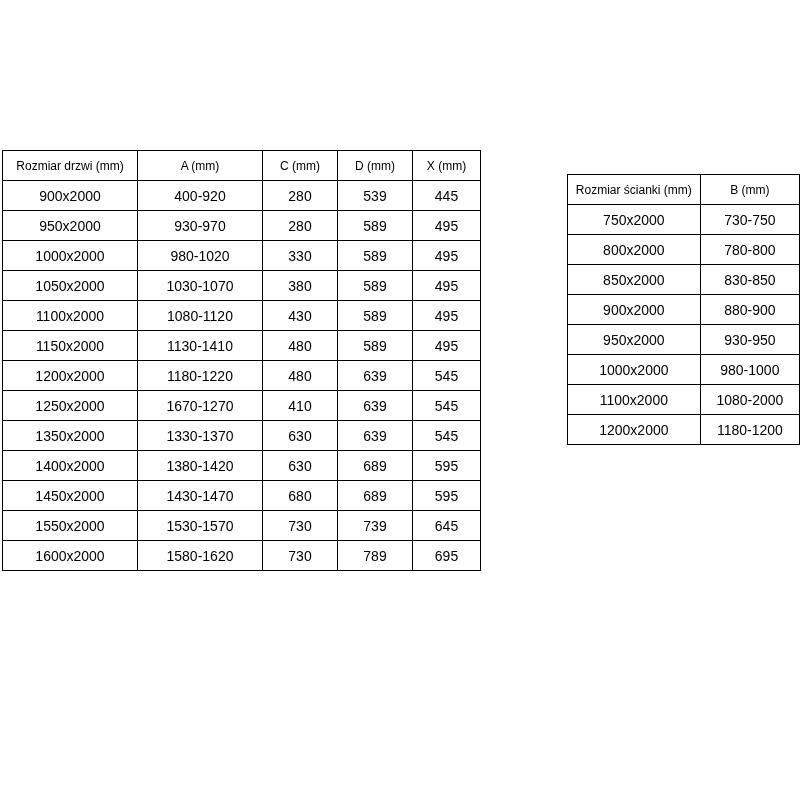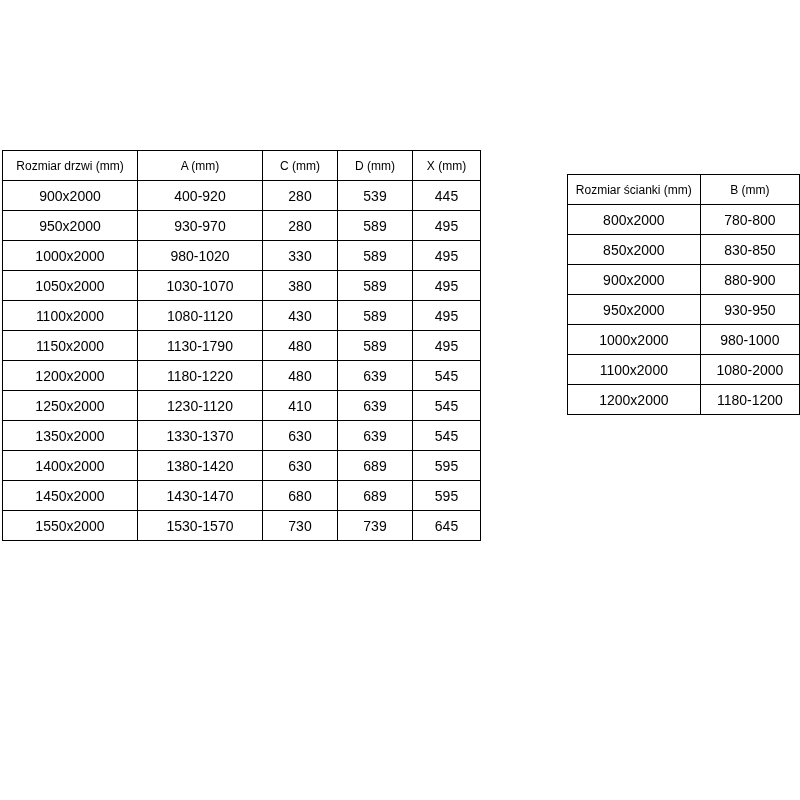--- a/index.html
+++ b/index.html
@@ -89,35 +89,35 @@
         </tr>
         <tr>
           <td>1100x2000</td>
           <td>1080-1120</td>
           <td>430</td>
           <td>589</td>
           <td>495</td>
         </tr>
         <tr>
           <td>1150x2000</td>
-          <td>1130-1790</td>
+          <td>1130-1410</td>
           <td>480</td>
           <td>589</td>
           <td>495</td>
         </tr>
         <tr>
           <td>1200x2000</td>
           <td>1180-1220</td>
           <td>480</td>
           <td>639</td>
           <td>545</td>
         </tr>
         <tr>
           <td>1250x2000</td>
-          <td>1230-1120</td>
+          <td>1670-1270</td>
           <td>410</td>
           <td>639</td>
           <td>545</td>
         </tr>
         <tr>
           <td>1350x2000</td>
           <td>1330-1370</td>
           <td>630</td>
           <td>639</td>
           <td>545</td>
@@ -135,39 +135,50 @@
           <td>680</td>
           <td>689</td>
           <td>595</td>
         </tr>
         <tr>
           <td>1550x2000</td>
           <td>1530-1570</td>
           <td>730</td>
           <td>739</td>
           <td>645</td>
+        </tr>
+        <tr>
+          <td>1600x2000</td>
+          <td>1580-1620</td>
+          <td>730</td>
+          <td>789</td>
+          <td>695</td>
         </tr>
       </tbody>
     </table>
 </div>
 
 <div class="table-wrap" id="walls-wrap">
   <table>
       <colgroup>
         <col style="width: 139px;">
         <col style="width: 114px;">
       </colgroup>
       <thead>
         <tr>
           <th>Rozmiar ścianki (mm)</th>
           <th>B (mm)</th>
         </tr>
       </thead>
       <tbody>
         <tr>
+          <td>750x2000</td>
+          <td>730-750</td>
+        </tr>
+        <tr>
           <td>800x2000</td>
           <td>780-800</td>
         </tr>
         <tr>
           <td>850x2000</td>
           <td>830-850</td>
         </tr>
         <tr>
           <td>900x2000</td>
           <td>880-900</td>

